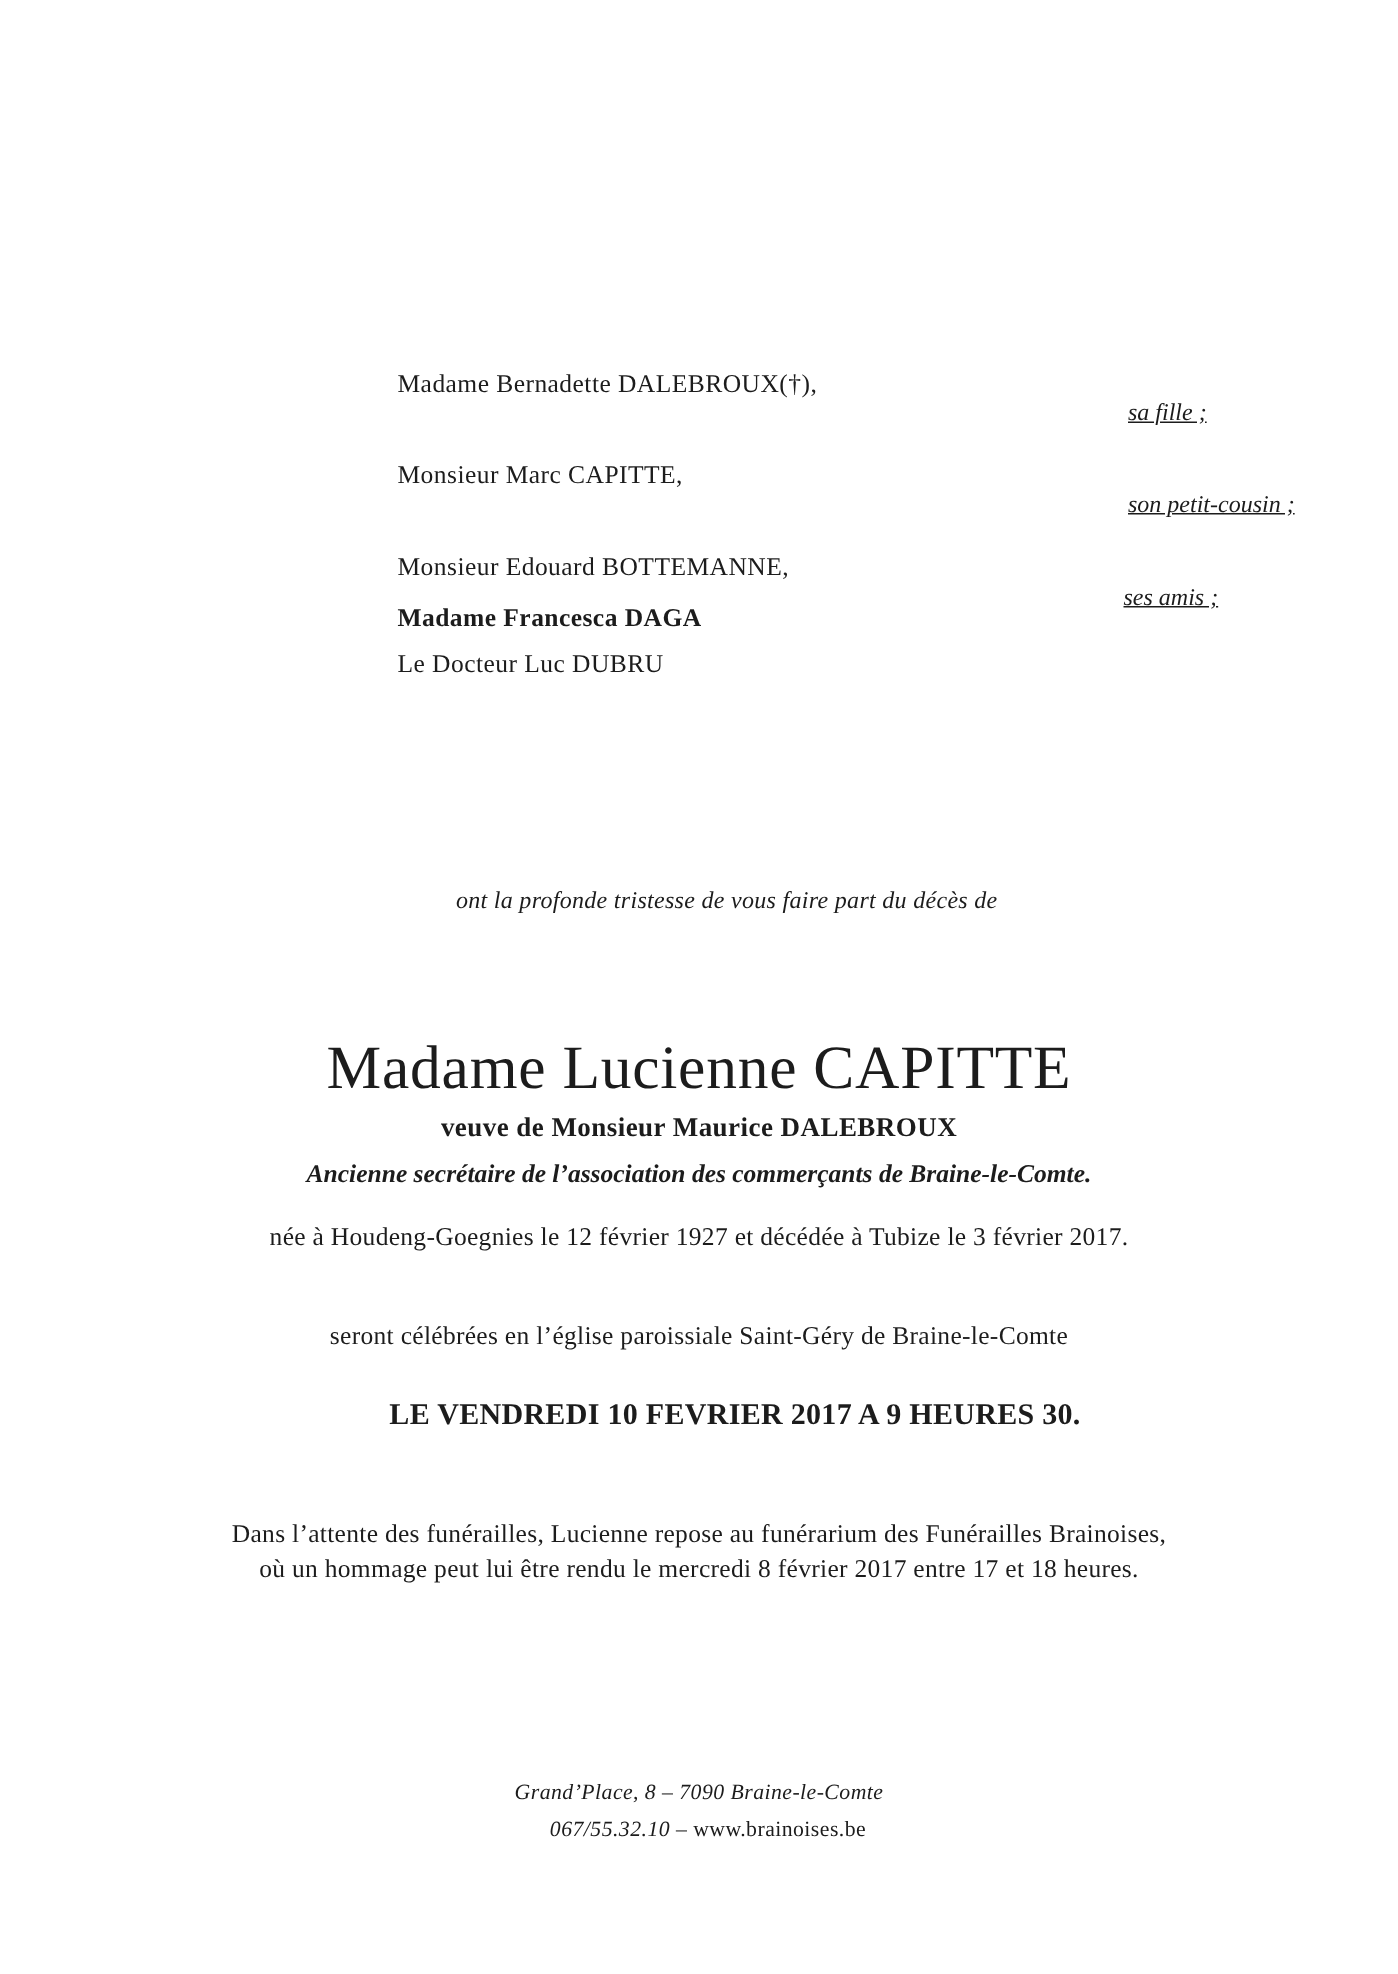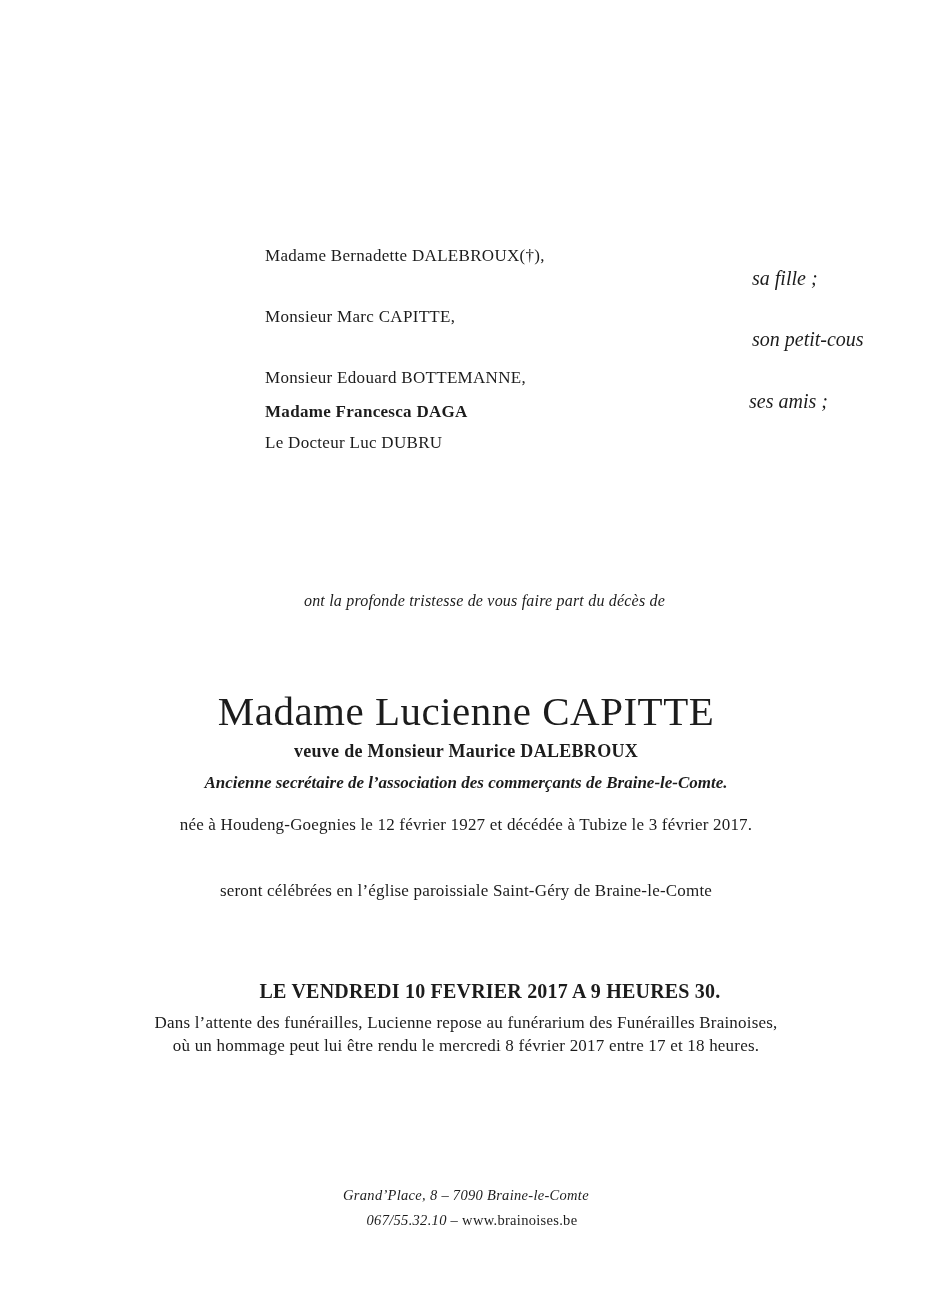--- a/index.html
+++ b/index.html
@@ -16,22 +16,23 @@
   }
   .abs { position: absolute; white-space: nowrap; }
   .centered { left: 0; right: 0; text-align: center; white-space: nowrap; }
   .mourner-name {
     left: 197px;
     font-size: 17px;
     letter-spacing: 0.3px;
   }
   .relation {
     left: 684px;
-    font-size: 20px;
+    font-size: 16px;
     font-style: italic;
+    text-decoration: underline;
   }
   .intro-line {
     font-size: 16px;
     font-style: italic;
     letter-spacing: 0.2px;
     padding-left: 37px;
   }
   .deceased-name {
     font-size: 41px;
     font-weight: normal;
@@ -93,21 +94,21 @@
   <div class="abs mourner-name" style="top: 433px;">Le Docteur Luc DUBRU</div>
 
   <div class="abs centered intro-line" style="top: 592px;">ont la profonde tristesse de vous faire part du décès de</div>
 
   <div class="abs centered deceased-name" style="top: 687px;">Madame Lucienne CAPITTE</div>
   <div class="abs centered widow-line" style="top: 741px;">veuve de Monsieur Maurice DALEBROUX</div>
   <div class="abs centered occupation-line" style="top: 773px;">Ancienne secrétaire de l’association des commerçants de Braine-le-Comte.</div>
   <div class="abs centered body-line" style="top: 815px;">née à Houdeng-Goegnies le 12 février 1927 et décédée à Tubize le 3 février 2017.</div>
 
   <div class="abs centered body-line" style="top: 881px;">seront célébrées en l’église paroissiale Saint-Géry de Braine-le-Comte</div>
-  <div class="abs centered date-line" style="top: 980px; padding-left: 48px;">LE VENDREDI 10 FEVRIER 2017 A 9 HEURES 30.</div>
+  <div class="abs centered date-line" style="top: 932px; padding-left: 48px;">LE VENDREDI 10 FEVRIER 2017 A 9 HEURES 30.</div>
 
 
   <div class="abs centered body-line" style="top: 1013px;">Dans l’attente des funérailles, Lucienne repose au funérarium des Funérailles Brainoises,</div>
   <div class="abs centered body-line" style="top: 1036px;">où un hommage peut lui être rendu le mercredi 8 février 2017 entre 17 et 18 heures.</div>
 
   <div class="abs centered footer-address" style="top: 1187px;">Grand’Place, 8 – 7090 Braine-le-Comte</div>
   <div class="abs centered footer-contact" style="top: 1212px;">
     <span class="phone-part">067/55.32.10 –</span>
     <span class="web-part">www.brainoises.be</span>
   </div>

